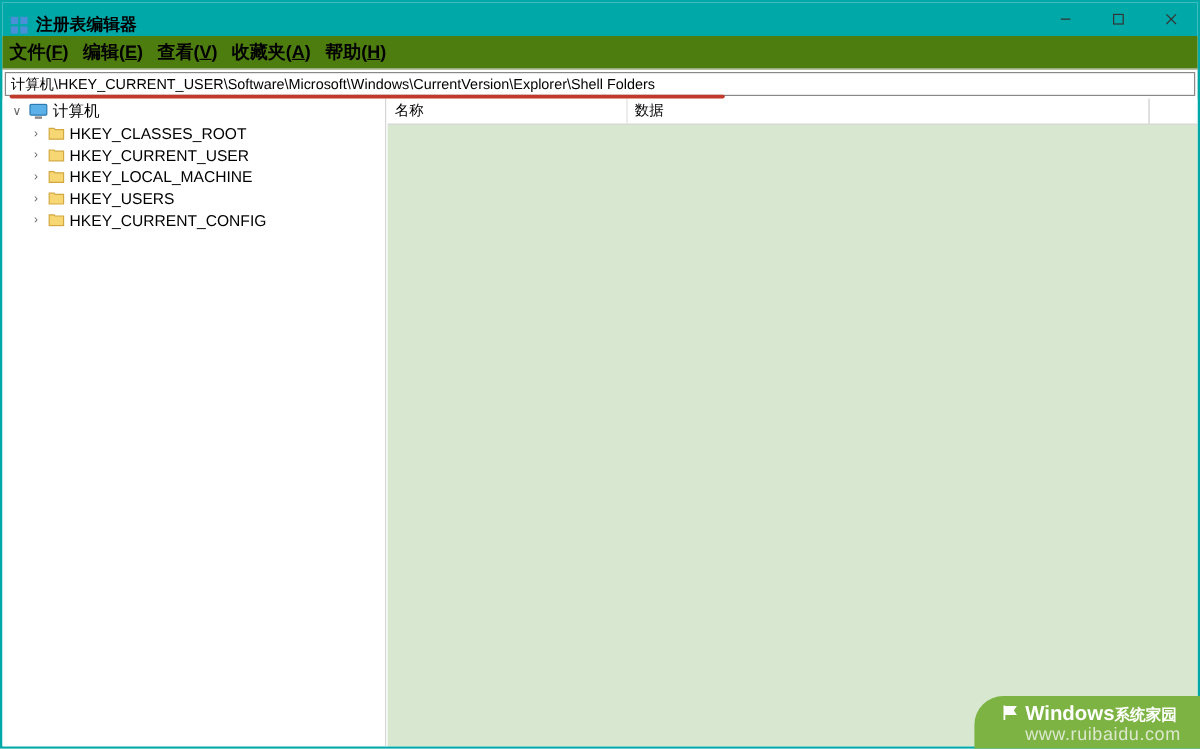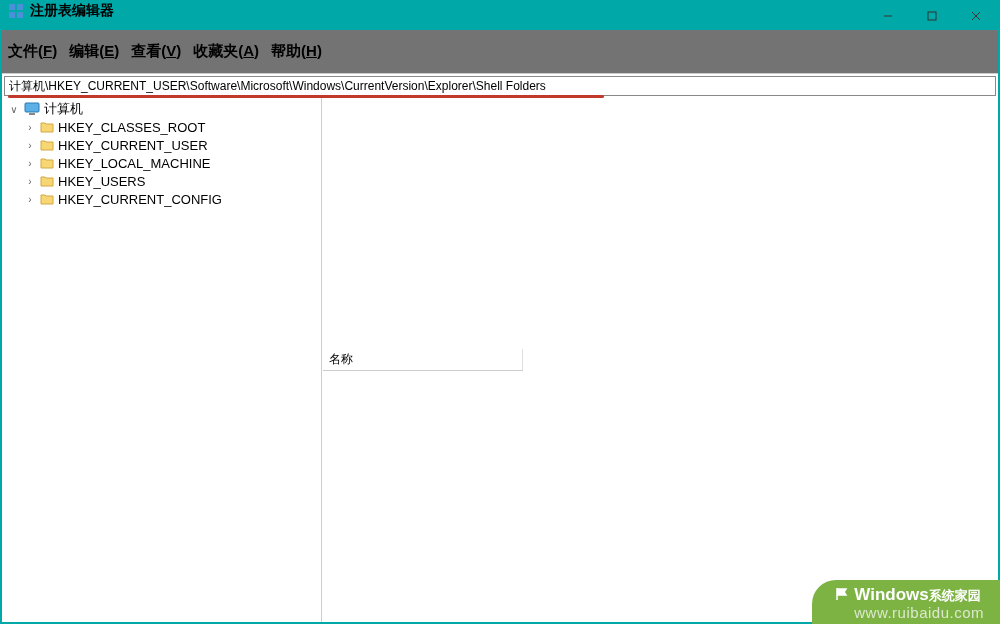--- a/index.html
+++ b/index.html
@@ -18,21 +18,21 @@
       border: 2px solid #00a8a8;
       display: flex;
       flex-direction: column;
       background: #fff;
     }
     .titlebar {
       background: #00a8a8;
       color: #000;
       height: 28px;
       display: flex;
-      align-items: flex-start;
+      align-items: flex-end;
       justify-content: space-between;
       padding-left: 6px;
     }
     .titlebar-left {
       display: flex;
       align-items: center;
       gap: 6px;
       font-weight: bold;
       font-size: 14px;
     }
@@ -47,22 +47,22 @@
     }
     .window-controls div {
       width: 44px;
       display: flex;
       align-items: center;
       justify-content: center;
       color: #333;
       font-size: 11px;
     }
     .menubar {
-      background: #737373;
-      height: 44px;
+      background: #4d7c0f;
+      height: 28px;
       display: flex;
       align-items: center;
       padding: 0 6px;
       border-bottom: 1px solid #ccc;
       font-size: 15px;
       font-weight: bold;
       gap: 12px;
     }
     .menu-item {
       cursor: pointer;
@@ -128,23 +128,22 @@
     }
     .computer-icon {
       width: 16px;
       height: 14px;
       margin: 0 4px;
       display: inline-block;
     }
     .data-panel {
       flex: 1;
       display: flex;
-      flex-direction: row;
+      flex-direction: column;
       border-left: 1px solid #fff;
-      align-items: center;
     }
     .column-headers {
       display: flex;
       height: 22px;
       background: #fff;
       border-bottom: 1px solid #ccc;
       font-size: 12px;
     }
     .col-header {
       display: flex;
@@ -282,20 +281,21 @@
         <span class="folder-icon"><svg viewBox="0 0 14 12">
               <path d="M1 2 L5 2 L6 3 L13 3 L13 11 L1 11 Z" fill="#f7d774" stroke="#d4a840"></path>
             </svg></span>
         <span>HKEY_CURRENT_CONFIG</span>
       </div>
     </div>
 
     <div class="data-panel">
       <div class="column-headers">
         <div class="col-header col-name">名称</div>
+        <div class="col-header col-data">数据</div>
       </div>
       <div class="data-body"></div>
     </div>
   </div>
 </div>
 
 <div class="watermark">
   <div class="big">
     <span class="flag-icon">
       <svg width="16" height="16" viewBox="0 0 16 16">

